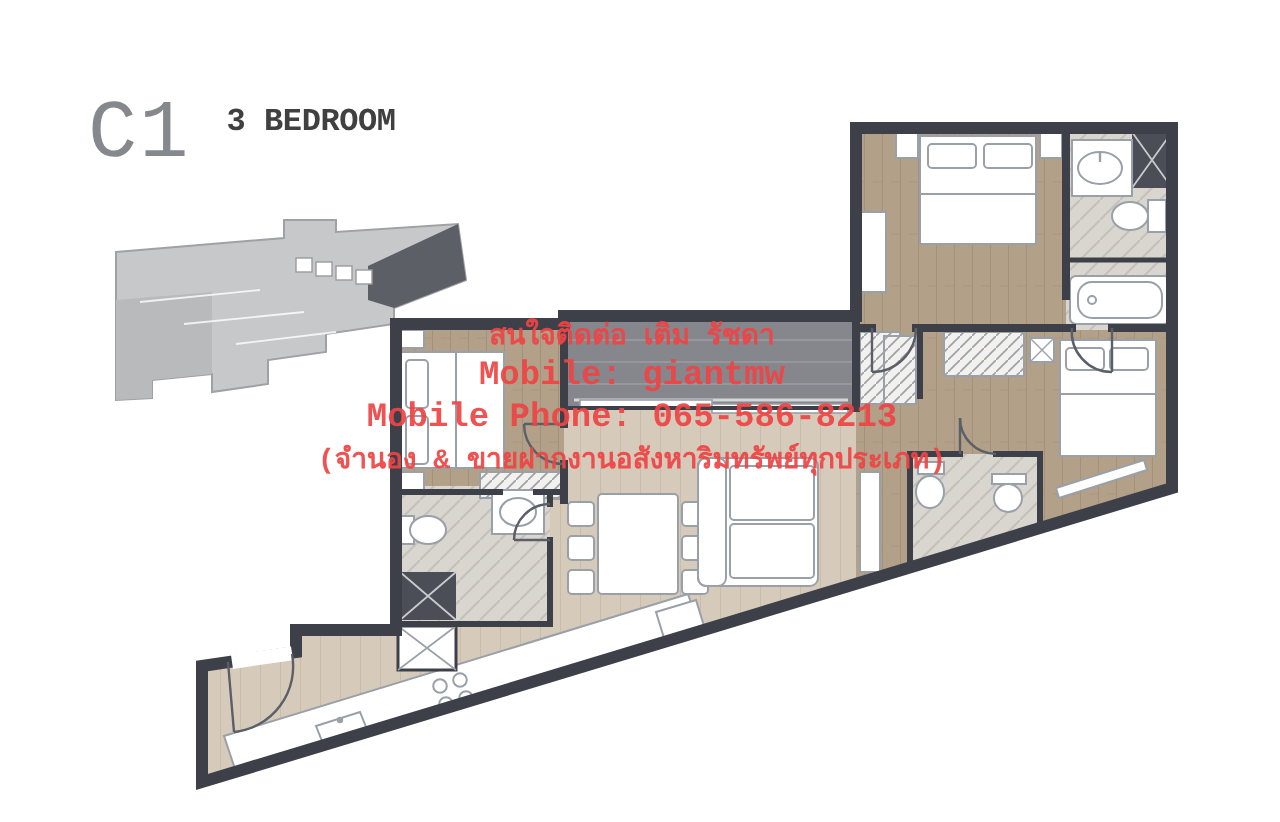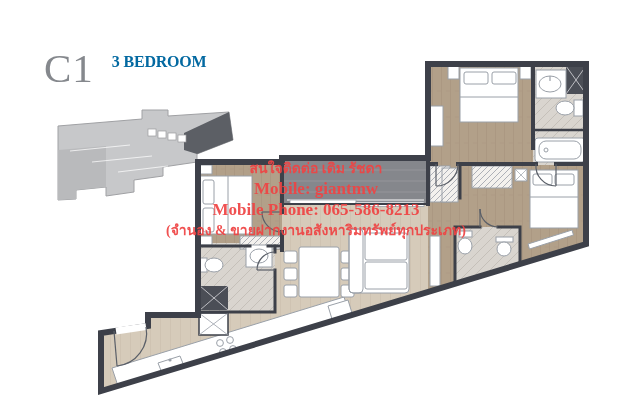--- a/index.html
+++ b/index.html
@@ -1,20 +1,20 @@
 <!DOCTYPE html>
 <html><head>
 <meta charset="utf-8">
 <style>
   html,body{margin:0;padding:0;background:#ffffff;}
   .stage{position:relative;width:636px;height:411px;background:#ffffff;overflow:hidden;
-         font-family:Liberation Serif, serif;}
+         font-family:Liberation Mono, monospace;}
   .title-row{position:absolute;left:44px;top:50px;display:flex;align-items:flex-start;}
   .unit-code{font-size:41px;line-height:0.9;font-weight:400;color:#85888d;letter-spacing:1px;}
-  .unit-meta{margin-left:18px;margin-top:3px;font-size:16px;font-weight:700;color:#0369a1;
+  .unit-meta{margin-left:18px;margin-top:3px;font-size:16px;font-weight:700;color:#404040;
              line-height:1.12;letter-spacing:-0.2px;}
   svg.plan{position:absolute;left:0;top:0;}
   .watermark{position:absolute;left:116px;top:159px;width:400px;text-align:center;
              color:#ef4444;font-weight:700;opacity:0.93;pointer-events:none;}
   .wm-1{font-size:14px;line-height:20px;}
   .wm-2{font-size:17px;line-height:20px;}
   .wm-3{font-size:17px;line-height:21px;}
   .wm-4{font-size:14px;line-height:22px;}
 </style>
 </head>

